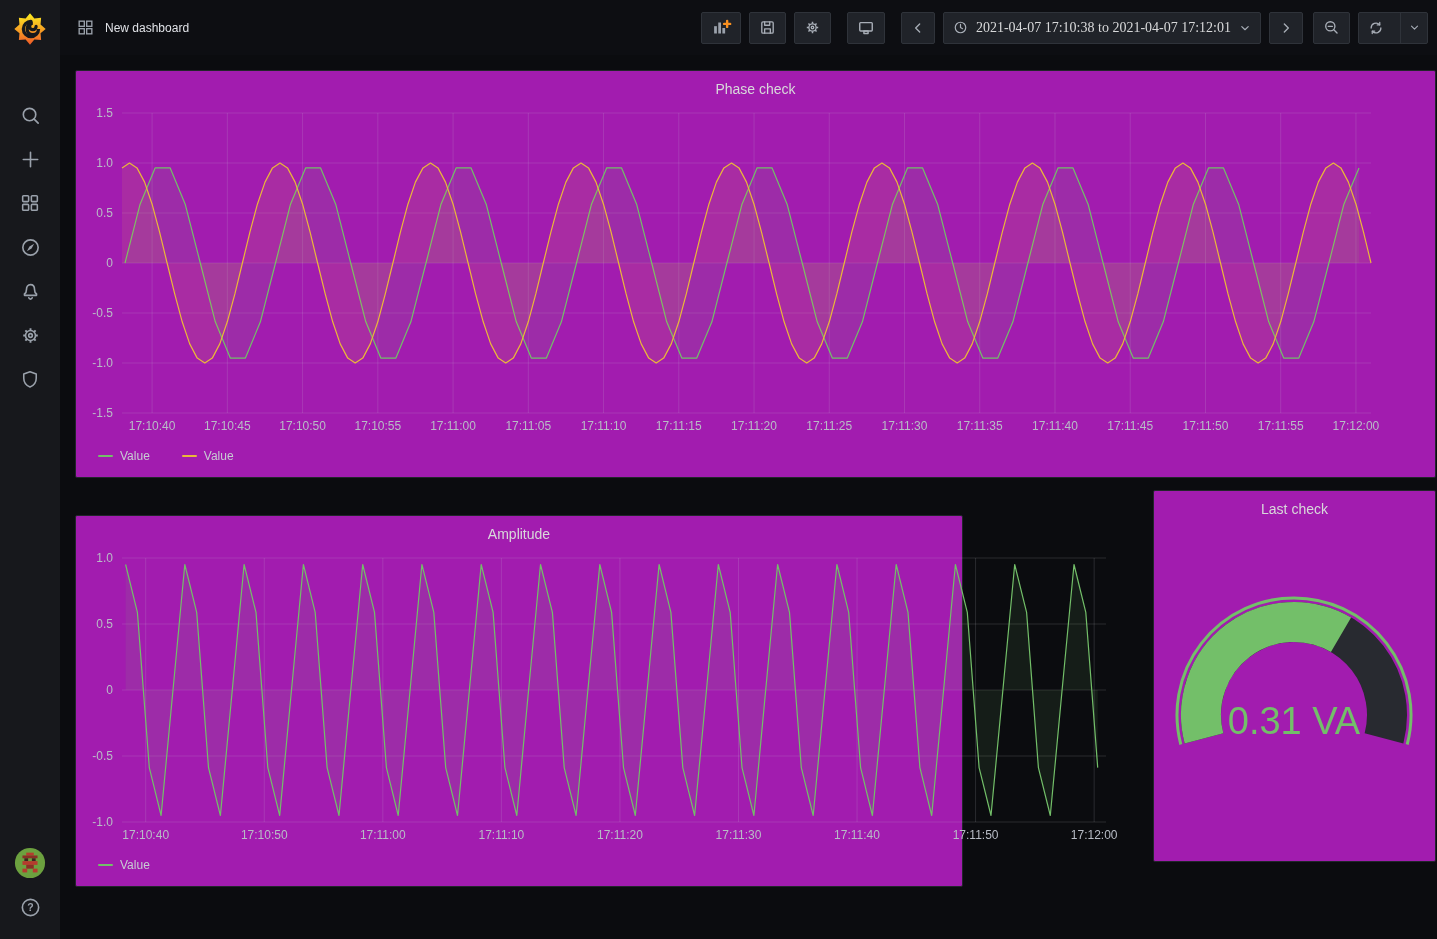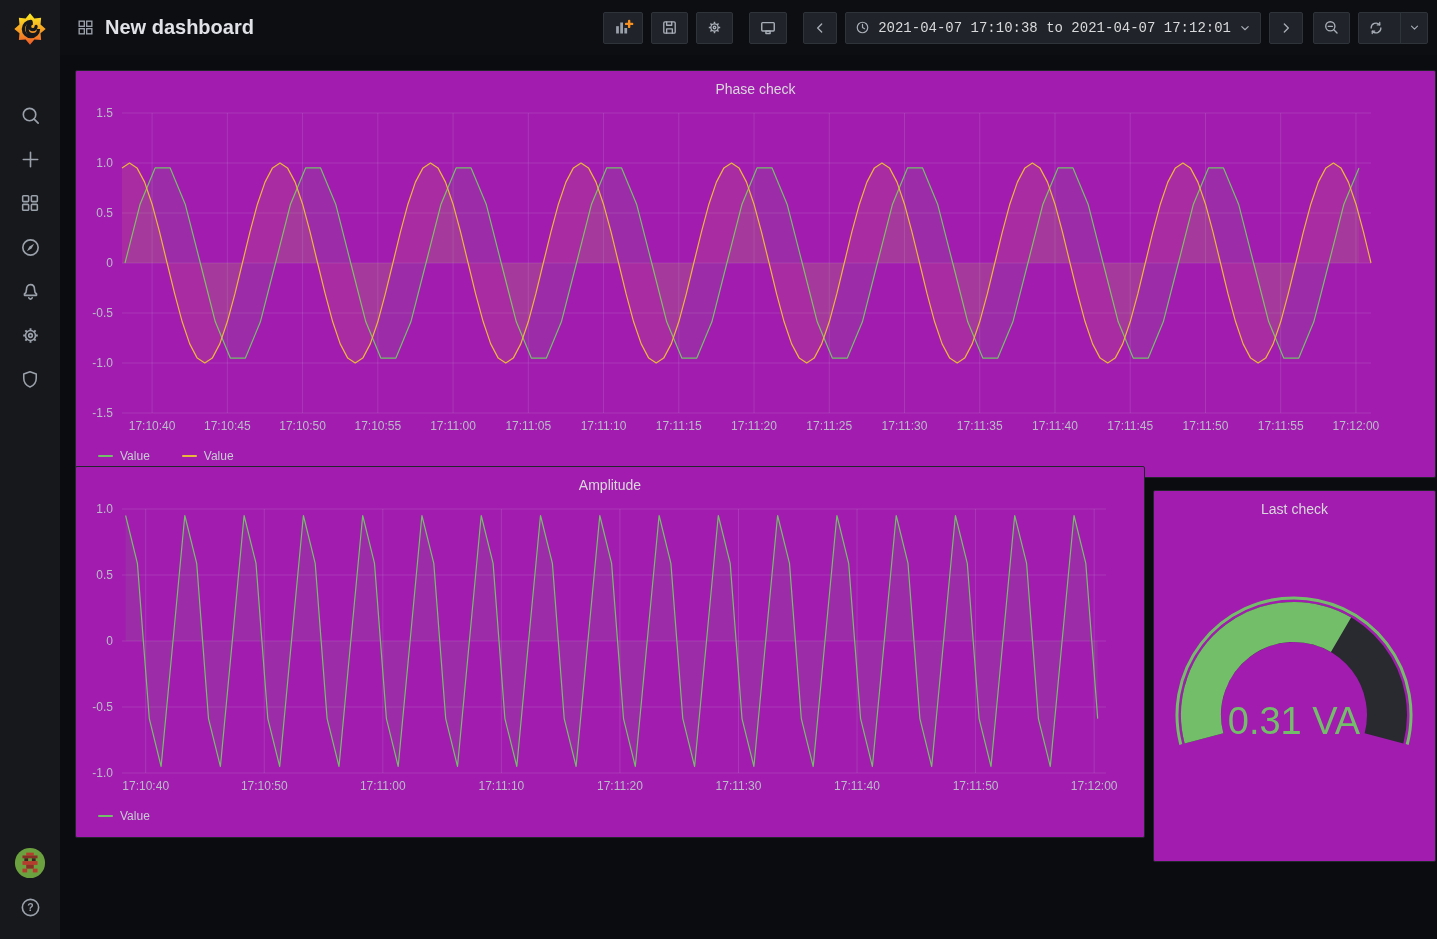--- a/index.html
+++ b/index.html
@@ -16,29 +16,29 @@
   .side-item svg { stroke:#9aa1ab; fill:none; stroke-width:1.7; stroke-linecap:round; stroke-linejoin:round; }
   .side-spacer { flex:1; }
   .side-bottom { margin-bottom:10px; display:flex; flex-direction:column; }
 
   
   .main { flex:1; display:flex; flex-direction:column; }
   .topnav { height:55px; min-height:55px; background:#0d0e12; display:flex;
     align-items:center; justify-content:space-between; padding:0 9px 0 16px; }
   .nav-left { display:flex; align-items:center; gap:10px; }
   .nav-left svg { stroke:#9aa1ab; fill:none; stroke-width:1.7; }
-  .page-title { font-size:20px; font-weight:700; color:#e0e2e7; cursor:pointer; }
+  .page-title { font-size:12px; font-weight:400; color:#e0e2e7; cursor:pointer; }
   .nav-right { display:flex; align-items:center; }
   .grp { display:flex; gap:8px; }
   .grp + .grp { margin-left:16px; }
   .grp.tight { margin-left:10px; }
   .grp.tighter { margin-left:8px; }
   .tb { height:32px; min-width:34px; background:#202329; border:1px solid #2f333a;
     border-radius:2px; color:#d8d9da; display:flex; align-items:center; justify-content:center;
-    gap:7px; padding:0 8px; cursor:pointer; font-family:Liberation Mono, monospace; font-size:14px; font-weight:500; }
+    gap:7px; padding:0 8px; cursor:pointer; font-family:Liberation Serif, serif; font-size:14px; font-weight:500; }
   .tb svg { stroke:#a8aeb7; fill:none; stroke-width:1.7; stroke-linecap:round; stroke-linejoin:round; }
   .tb.split { padding:0; }
   .tb.split .half { display:flex; align-items:center; justify-content:center; width:34px; height:100%; }
   .tb.split .half + .half { width:27px; border-left:1px solid #2f333a; }
 
   
   .canvas { position:relative; flex:1; background:#0b0c0f; }
   .panel { position:absolute; background:#a21caf; border:1px solid #22252b; border-radius:2px;
     padding:8px; display:flex; flex-direction:column; }
   .panel-title { font-size:14px; font-weight:500; color:#d8d9da; text-align:center;
@@ -308,21 +308,21 @@
               <i class="dash" style="background: rgb(115, 191, 105);"></i>
               <span>Value</span>
             </span>
             <span class="legend-item">
               <i class="dash" style="background: rgb(234, 184, 57);"></i>
               <span>Value</span>
             </span>
           </div>
       </section>
 
-      <section class="panel" style="left:15px; top:411px; width:1070px; height:372px;">
+      <section class="panel" style="left:15px; top:460px; width:888px; height:372px;">
         <div class="panel-title">Amplitude</div>
         <svg id="chart-amplitude" width="1052" height="306">
             <g stroke="rgba(204,204,220,0.16)" stroke-width="1">
               <line x1="38" x2="1022" y1="12" y2="12"></line>
               <line x1="38" x2="1022" y1="78" y2="78"></line>
               <line x1="38" x2="1022" y1="144" y2="144"></line>
               <line x1="38" x2="1022" y1="210" y2="210"></line>
               <line x1="38" x2="1022" y1="276" y2="276"></line>
               <line x1="61.71084337349397" x2="61.71084337349397" y1="12" y2="276"></line>
               <line x1="180.26506024096386" x2="180.26506024096386" y1="12" y2="276"></line>

